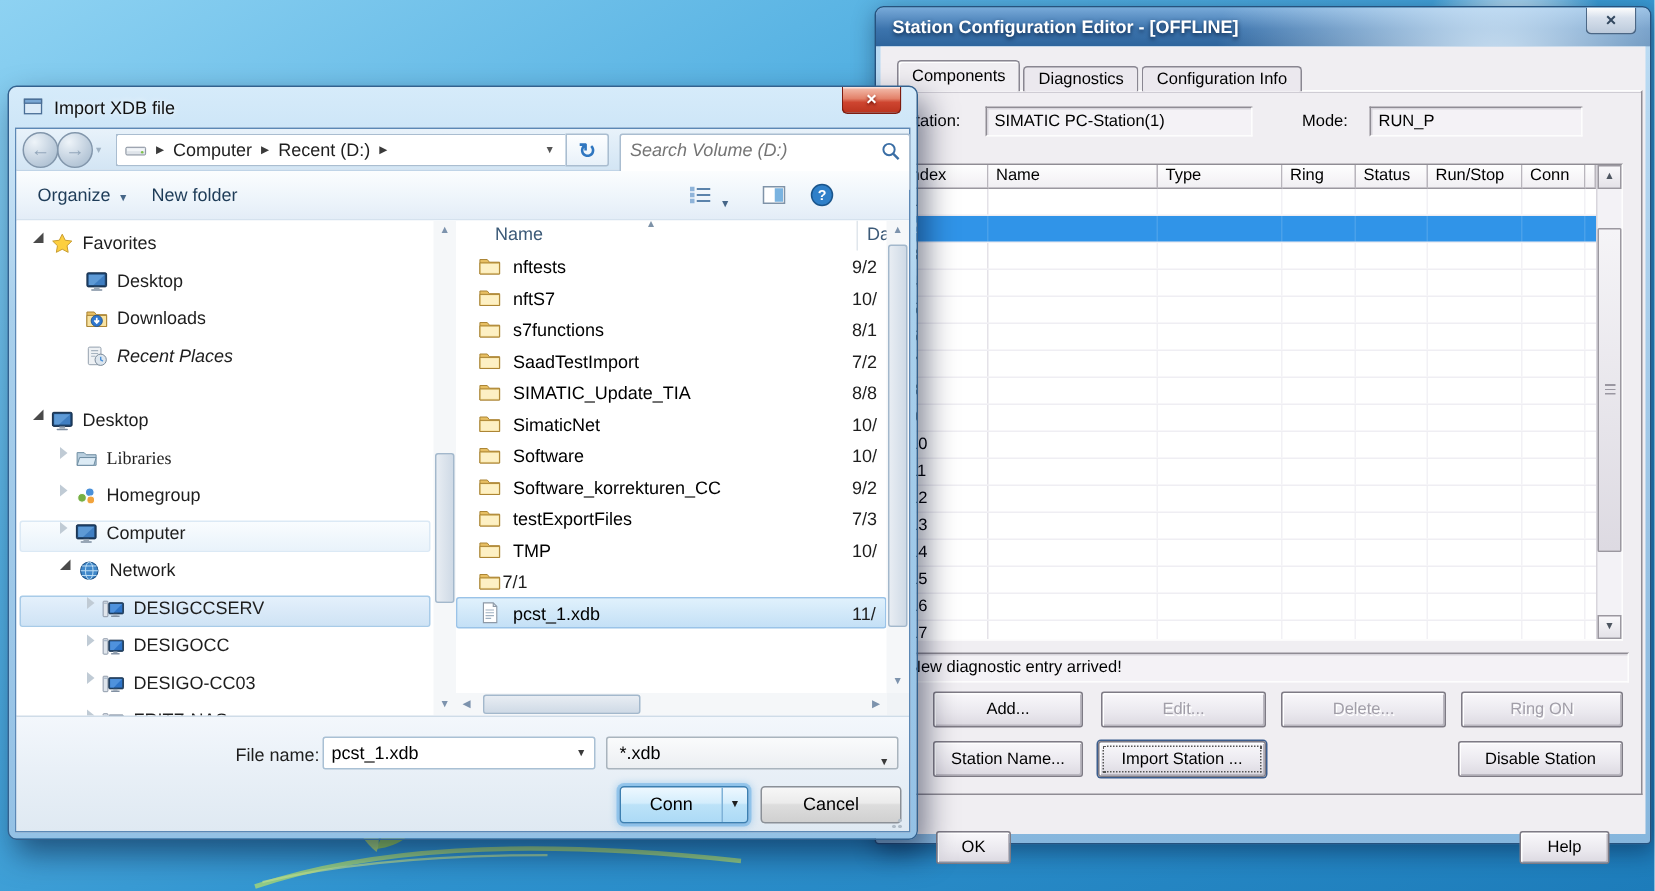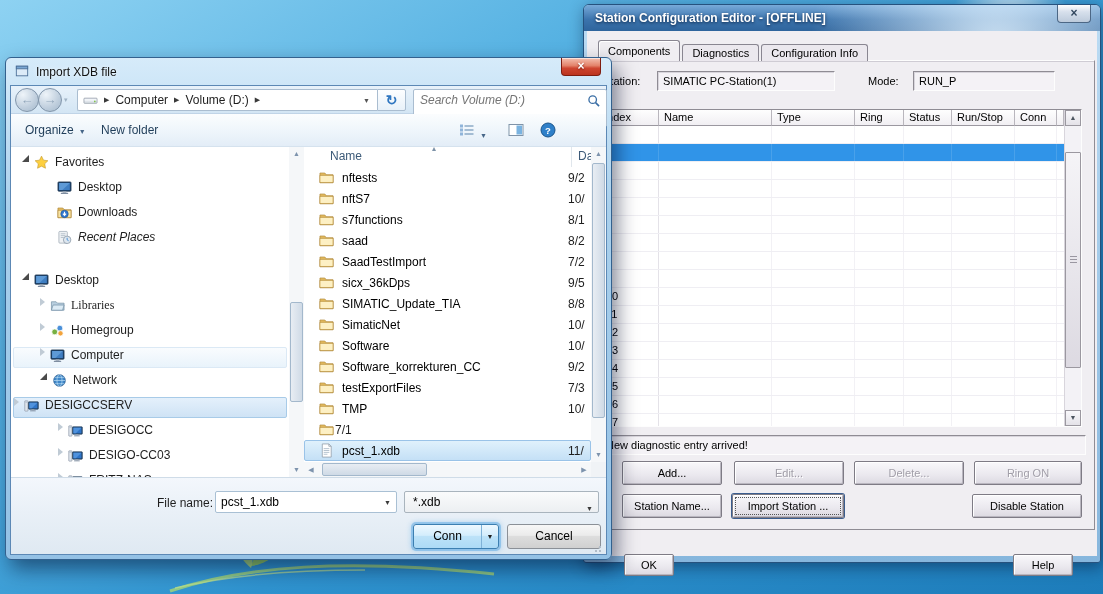--- a/index.html
+++ b/index.html
@@ -409,21 +409,21 @@
         <span class="crumb-drive">
             <svg viewBox="0 0 16 16" width="15" height="15">
               <rect x="1" y="5.5" width="14" height="5.5" rx=".8" fill="#dfe4ea" stroke="#828c99" stroke-width=".7"></rect>
               <rect x="1.8" y="6.3" width="12.4" height="2" fill="#f2f5f8"></rect>
               <circle cx="12.6" cy="9" r=".9" fill="#7ec24a"></circle>
             </svg>
           </span>
       <span class="csep">▶</span>
           <span class="crumb">Computer</span>
           <span class="csep">▶</span>
-          <span class="crumb">Volume (D:)</span>
+          <span class="crumb">Recent (D:)</span>
           <span class="csep">▶</span>
           <span class="crumb-dd">▼</span>
         </div>
       <div class="refreshbtn"><span>↻</span></div>
       <div class="searchbox">
         <input placeholder="Search Volume (D:)" style="">
         <span class="search-mag"><svg width="14" height="14" viewBox="0 0 16 16">
               <circle cx="6.5" cy="6.5" r="4.3" fill="none" stroke="#3a6ea5" stroke-width="1.5"></circle>
               <path d="M9.8 9.8l4 4" stroke="#3a6ea5" stroke-width="1.8"></path>
             </svg></span>
@@ -553,21 +553,21 @@
             <span class="exp expanded"></span>
             <span class="ico">
               <svg viewBox="0 0 16 16" width="15" height="15">
                 <circle cx="8" cy="8" r="6.2" fill="#3f87c9" stroke="#1d5287" stroke-width=".8"></circle>
                 <ellipse cx="8" cy="8" rx="2.7" ry="6.2" fill="none" stroke="#bfe0f6" stroke-width=".7"></ellipse>
                 <path d="M1.8 8h12.4M2.8 4.6h10.4M2.8 11.4h10.4" stroke="#bfe0f6" stroke-width=".7" fill="none"></path>
               </svg>
             </span>
             <span class="slabel">Network</span>
           </div>
-          <div class="side-item selected" style="">
+          <div class="side-item selected" style="padding-left: 44px;">
             <span class="exp collapsed"></span>
             <span class="ico">
               <svg viewBox="0 0 16 16" width="15" height="15">
                 <rect x=".8" y="3" width="3.4" height="11" rx=".5" fill="#dfe5ec" stroke="#7c8a9b" stroke-width=".6"></rect>
                 <rect x="1.5" y="4" width="2" height=".8" fill="#9fb0c2"></rect>
                 <rect x="4.8" y="4" width="10.5" height="8" rx=".8" fill="#27496f" stroke="#16324f" stroke-width=".6"></rect>
                 <rect x="5.8" y="5" width="8.5" height="6" fill="#2e74c8"></rect>
                 <path d="M5.8 5h8.5l-6 6H5.8z" fill="#4f92dd"></path>
                 <rect x="8" y="12" width="3" height="1.2" fill="#9aa7b5"></rect>
                 <rect x="6.5" y="13.2" width="6" height="1" fill="#7e8da0"></rect>
@@ -681,44 +681,22 @@
               <span class="fdate">8/1</span>
             </div>
             <div class="frow">
               <span class="fico">
                 <svg viewBox="0 0 16 16" width="15" height="15">
                   <path d="M1 3.2h5.2l1.6 1.9H15v8.4H1z" fill="#e7bf63" stroke="#ab8434" stroke-width=".7"></path>
                   <path d="M1 5.6h14v7.9H1z" fill="#f8e3a2" stroke="#ab8434" stroke-width=".7"></path>
                   <path d="M1.8 6.4h12.4v6.3H1.8z" fill="#fdf0c4"></path>
                 </svg>
               </span>
-              <span class="fname">saad</span>
-              <span class="fdate">8/2</span>
-            </div>
-            <div class="frow">
-              <span class="fico">
-                <svg viewBox="0 0 16 16" width="15" height="15">
-                  <path d="M1 3.2h5.2l1.6 1.9H15v8.4H1z" fill="#e7bf63" stroke="#ab8434" stroke-width=".7"></path>
-                  <path d="M1 5.6h14v7.9H1z" fill="#f8e3a2" stroke="#ab8434" stroke-width=".7"></path>
-                  <path d="M1.8 6.4h12.4v6.3H1.8z" fill="#fdf0c4"></path>
-                </svg>
-              </span>
               <span class="fname">SaadTestImport</span>
               <span class="fdate">7/2</span>
-            </div>
-            <div class="frow">
-              <span class="fico">
-                <svg viewBox="0 0 16 16" width="15" height="15">
-                  <path d="M1 3.2h5.2l1.6 1.9H15v8.4H1z" fill="#e7bf63" stroke="#ab8434" stroke-width=".7"></path>
-                  <path d="M1 5.6h14v7.9H1z" fill="#f8e3a2" stroke="#ab8434" stroke-width=".7"></path>
-                  <path d="M1.8 6.4h12.4v6.3H1.8z" fill="#fdf0c4"></path>
-                </svg>
-              </span>
-              <span class="fname">sicx_36kDps</span>
-              <span class="fdate">9/5</span>
             </div>
             <div class="frow">
               <span class="fico">
                 <svg viewBox="0 0 16 16" width="15" height="15">
                   <path d="M1 3.2h5.2l1.6 1.9H15v8.4H1z" fill="#e7bf63" stroke="#ab8434" stroke-width=".7"></path>
                   <path d="M1 5.6h14v7.9H1z" fill="#f8e3a2" stroke="#ab8434" stroke-width=".7"></path>
                   <path d="M1.8 6.4h12.4v6.3H1.8z" fill="#fdf0c4"></path>
                 </svg>
               </span>
               <span class="fname">SIMATIC_Update_TIA</span>

